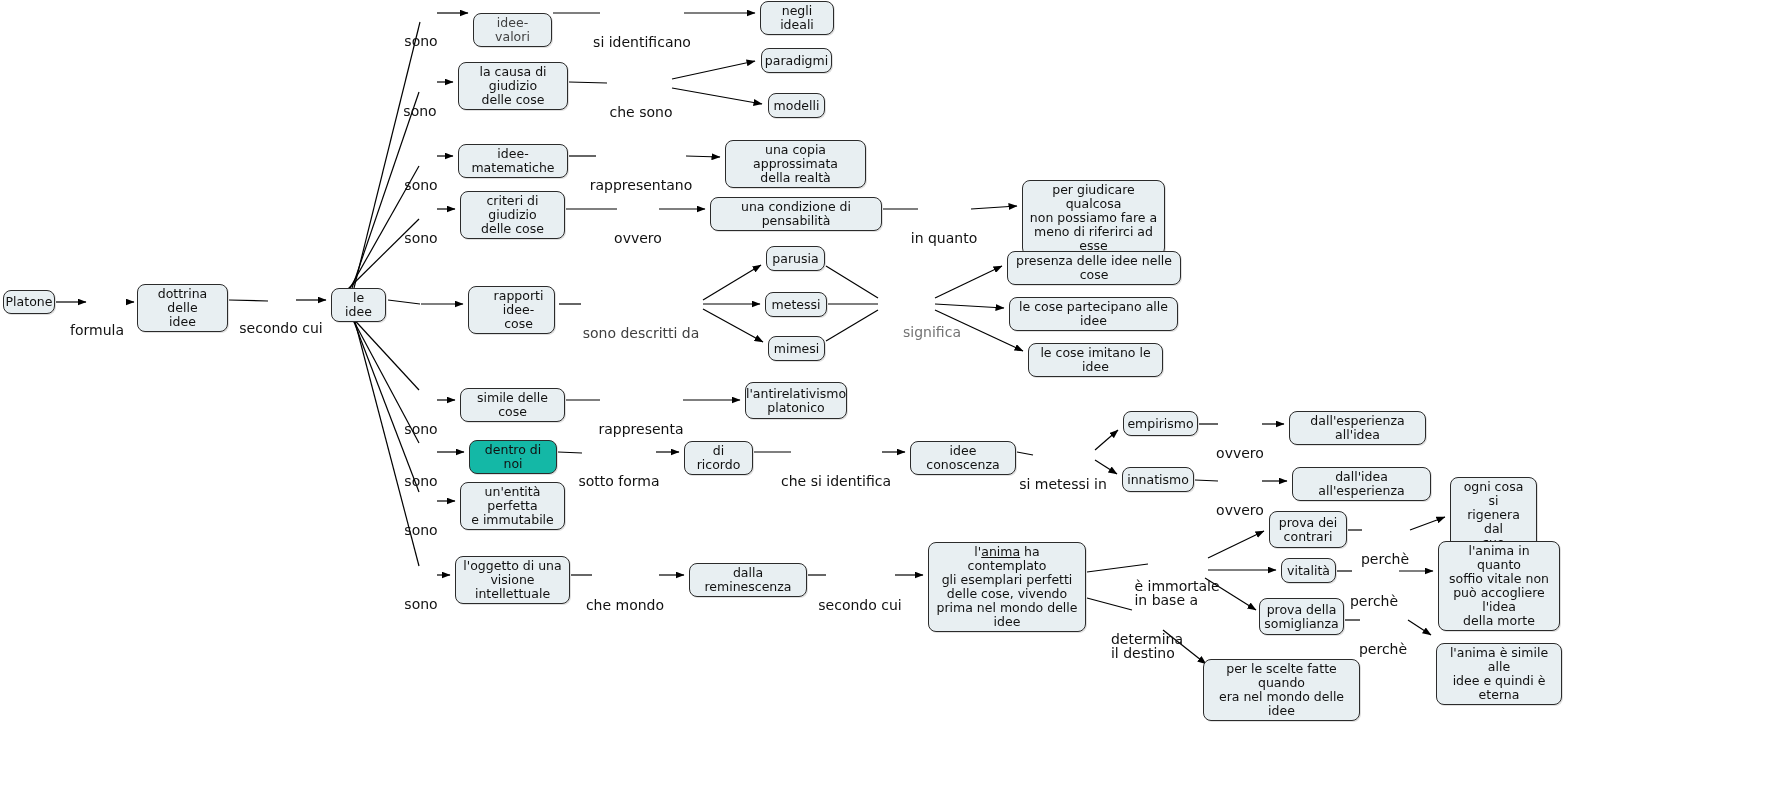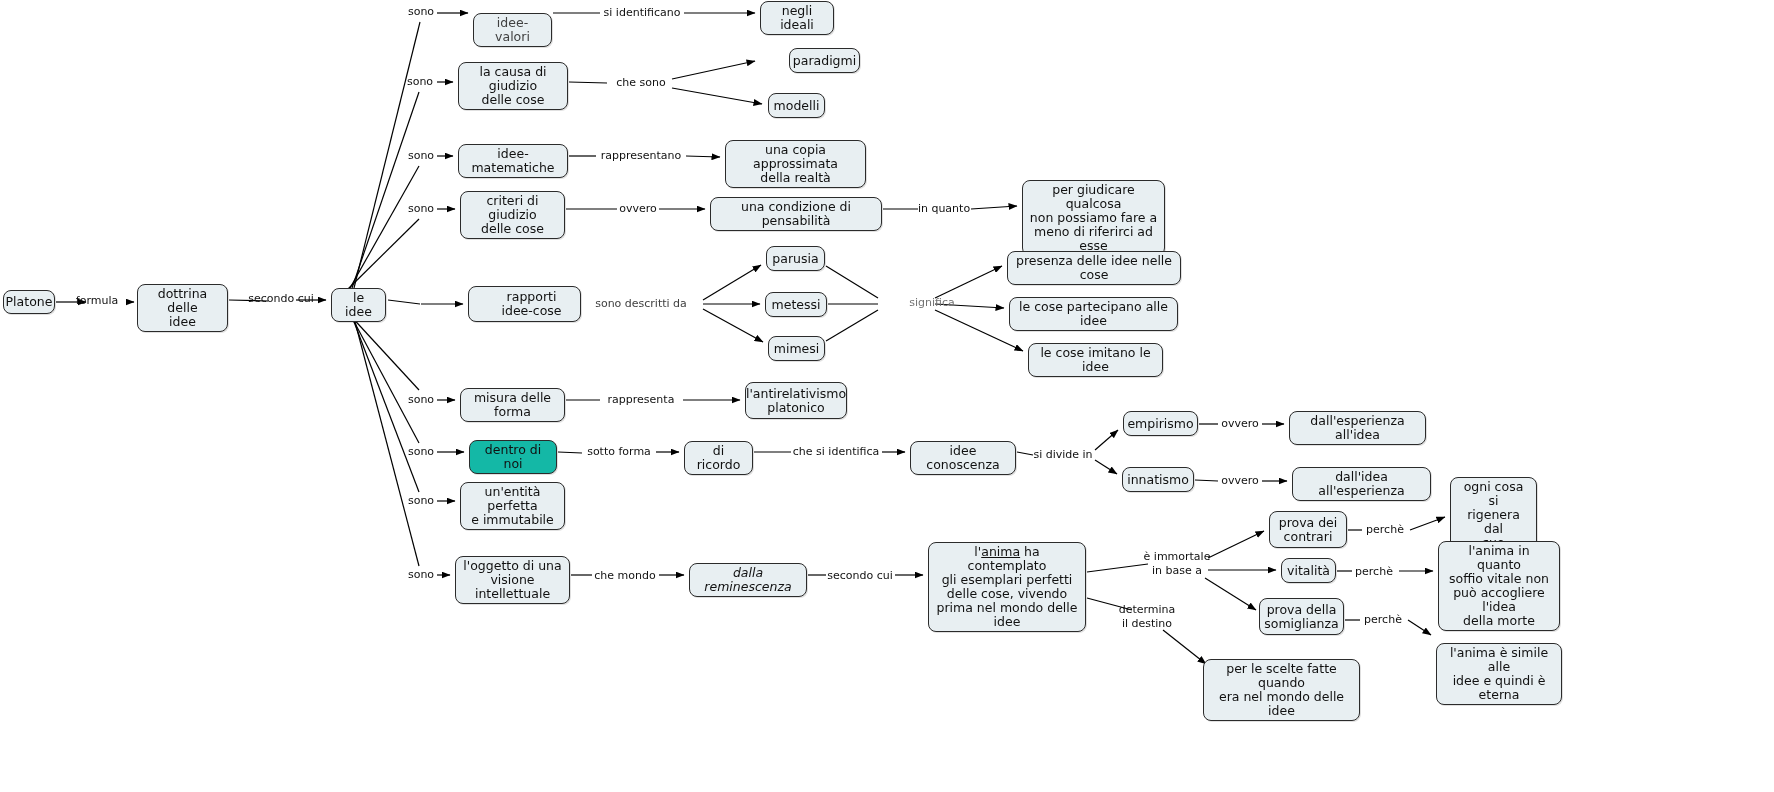--- a/index.html
+++ b/index.html
@@ -36,26 +36,27 @@
     color: #111111;
     font-size: 12.5px;
     line-height: 14px;
     padding: 2px 6px;
     white-space: pre-line;
     box-shadow: 1px 1px 0 rgba(0,0,0,0.12);
   }
   .linklabel {
     position: absolute;
     color: #111111;
-    font-size: 11px;
+    font-size: 14px;
     line-height: 14px;
-    text-align: center;
+    text-align: left;
     white-space: pre-line;
     background: transparent;
     transform: translate(-50%, -50%);
+    margin-top: 29px;
   }
   .node .ul {
     text-decoration: underline;
   }
 </style>
 </head>
 <body>
 
 <div id="canvas">
   <svg id="edges" viewBox="0 0 1774 792">
@@ -141,54 +142,54 @@
   </svg>
   <div id="node-layer">
       <div class="node" style="left: 3px; top: 290px; width: 52px; min-height: 24px; background: rgb(232, 239, 242); border-color: rgb(43, 43, 43); color: rgb(17, 17, 17);"><span>Platone</span></div>
       <div class="node" style="left: 137px; top: 284px; width: 91px; min-height: 36px; background: rgb(232, 239, 242); border-color: rgb(43, 43, 43); color: rgb(17, 17, 17);"><span>dottrina delle
 idee</span></div>
       <div class="node" style="left: 331px; top: 288px; width: 55px; min-height: 27px; background: rgb(232, 239, 242); border-color: rgb(43, 43, 43); color: rgb(17, 17, 17);"><span>le idee</span></div>
       <div class="node" style="left: 473px; top: 13px; width: 79px; min-height: 25px; background: rgb(232, 239, 242); border-color: rgb(43, 43, 43); color: #404040;"><span>idee-valori</span></div>
       <div class="node" style="left: 760px; top: 1px; width: 74px; min-height: 25px; background: rgb(232, 239, 242); border-color: rgb(43, 43, 43); color: rgb(17, 17, 17);"><span>negli ideali</span></div>
       <div class="node" style="left: 458px; top: 62px; width: 110px; min-height: 38px; background: rgb(232, 239, 242); border-color: rgb(43, 43, 43); color: rgb(17, 17, 17);"><span>la causa di giudizio
 delle cose</span></div>
-      <div class="node" style="left: 761px; top: 48px; width: 71px; min-height: 25px; background: rgb(232, 239, 242); border-color: rgb(43, 43, 43); color: rgb(17, 17, 17); margin-left: 28px;"><span>paradigmi</span></div>
+      <div class="node" style="left: 761px; top: 48px; width: 71px; min-height: 25px; background: rgb(232, 239, 242); border-color: rgb(43, 43, 43); color: rgb(17, 17, 17);"><span>paradigmi</span></div>
       <div class="node" style="left: 768px; top: 93px; width: 57px; min-height: 25px; background: rgb(232, 239, 242); border-color: rgb(43, 43, 43); color: rgb(17, 17, 17);"><span>modelli</span></div>
       <div class="node" style="left: 458px; top: 144px; width: 110px; min-height: 25px; background: rgb(232, 239, 242); border-color: rgb(43, 43, 43); color: rgb(17, 17, 17);"><span>idee-matematiche</span></div>
       <div class="node" style="left: 725px; top: 140px; width: 141px; min-height: 35px; background: rgb(232, 239, 242); border-color: rgb(43, 43, 43); color: rgb(17, 17, 17);"><span>una copia approssimata
 della realtà</span></div>
       <div class="node" style="left: 460px; top: 191px; width: 105px; min-height: 37px; background: rgb(232, 239, 242); border-color: rgb(43, 43, 43); color: rgb(17, 17, 17);"><span>criteri di giudizio
 delle cose</span></div>
       <div class="node" style="left: 710px; top: 197px; width: 172px; min-height: 25px; background: rgb(232, 239, 242); border-color: rgb(43, 43, 43); color: rgb(17, 17, 17);"><span>una condizione di pensabilità</span></div>
       <div class="node" style="left: 1022px; top: 180px; width: 143px; min-height: 50px; background: rgb(232, 239, 242); border-color: rgb(43, 43, 43); color: rgb(17, 17, 17);"><span>per giudicare qualcosa
 non possiamo fare a
 meno di riferirci ad esse</span></div>
-      <div class="node" style="left: 468px; top: 286px; width: 113px; min-height: 36px; background: rgb(232, 239, 242); border-color: rgb(43, 43, 43); color: rgb(17, 17, 17); padding-left: 20px;"><span>rapporti
+      <div class="node" style="left: 468px; top: 286px; width: 87px; min-height: 36px; background: rgb(232, 239, 242); border-color: rgb(43, 43, 43); color: rgb(17, 17, 17); padding-left: 20px;"><span>rapporti
 idee-cose</span></div>
       <div class="node" style="left: 766px; top: 246px; width: 59px; min-height: 25px; background: rgb(232, 239, 242); border-color: rgb(43, 43, 43); color: rgb(17, 17, 17);"><span>parusia</span></div>
       <div class="node" style="left: 765px; top: 292px; width: 62px; min-height: 25px; background: rgb(232, 239, 242); border-color: rgb(43, 43, 43); color: rgb(17, 17, 17);"><span>metessi</span></div>
       <div class="node" style="left: 768px; top: 336px; width: 57px; min-height: 25px; background: rgb(232, 239, 242); border-color: rgb(43, 43, 43); color: rgb(17, 17, 17); align-items: center;"><span>mimesi</span></div>
       <div class="node" style="left: 1007px; top: 251px; width: 174px; min-height: 25px; background: rgb(232, 239, 242); border-color: rgb(43, 43, 43); color: rgb(17, 17, 17);"><span>presenza delle idee nelle cose</span></div>
       <div class="node" style="left: 1009px; top: 297px; width: 169px; min-height: 25px; background: rgb(232, 239, 242); border-color: rgb(43, 43, 43); color: rgb(17, 17, 17);"><span>le cose partecipano alle idee</span></div>
       <div class="node" style="left: 1028px; top: 343px; width: 135px; min-height: 25px; background: rgb(232, 239, 242); border-color: rgb(43, 43, 43); color: rgb(17, 17, 17);"><span>le cose imitano le idee</span></div>
-      <div class="node" style="left: 460px; top: 388px; width: 105px; min-height: 25px; background: rgb(232, 239, 242); border-color: rgb(43, 43, 43); color: rgb(17, 17, 17);"><span>misura delle forma</span></div>
+      <div class="node" style="left: 460px; top: 388px; width: 105px; min-height: 25px; background: rgb(232, 239, 242); border-color: rgb(43, 43, 43); color: rgb(17, 17, 17);"><span>simile delle cose</span></div>
       <div class="node" style="left: 745px; top: 382px; width: 102px; min-height: 37px; background: rgb(232, 239, 242); border-color: rgb(43, 43, 43); color: rgb(17, 17, 17);"><span>l'antirelativismo
 platonico</span></div>
       <div class="node" style="left: 469px; top: 440px; width: 88px; min-height: 25px; background: #14b8a6; border-color: rgb(43, 43, 43); color: rgb(17, 17, 17);"><span>dentro di noi</span></div>
       <div class="node" style="left: 684px; top: 441px; width: 69px; min-height: 25px; background: rgb(232, 239, 242); border-color: rgb(43, 43, 43); color: rgb(17, 17, 17);"><span>di ricordo</span></div>
       <div class="node" style="left: 910px; top: 441px; width: 106px; min-height: 25px; background: rgb(232, 239, 242); border-color: rgb(43, 43, 43); color: rgb(17, 17, 17);"><span>idee conoscenza</span></div>
       <div class="node" style="left: 1123px; top: 411px; width: 75px; min-height: 25px; background: rgb(232, 239, 242); border-color: rgb(43, 43, 43); color: rgb(17, 17, 17);"><span>empirismo</span></div>
       <div class="node" style="left: 1122px; top: 467px; width: 72px; min-height: 25px; background: rgb(232, 239, 242); border-color: rgb(43, 43, 43); color: rgb(17, 17, 17);"><span>innatismo</span></div>
       <div class="node" style="left: 1289px; top: 411px; width: 137px; min-height: 25px; background: rgb(232, 239, 242); border-color: rgb(43, 43, 43); color: rgb(17, 17, 17);"><span>dall'esperienza all'idea</span></div>
       <div class="node" style="left: 1292px; top: 467px; width: 139px; min-height: 25px; background: rgb(232, 239, 242); border-color: rgb(43, 43, 43); color: rgb(17, 17, 17);"><span>dall'idea all'esperienza</span></div>
       <div class="node" style="left: 460px; top: 482px; width: 105px; min-height: 37px; background: rgb(232, 239, 242); border-color: rgb(43, 43, 43); color: rgb(17, 17, 17);"><span>un'entità perfetta
 e immutabile</span></div>
       <div class="node" style="left: 455px; top: 556px; width: 115px; min-height: 37px; background: rgb(232, 239, 242); border-color: rgb(43, 43, 43); color: rgb(17, 17, 17);"><span>l'oggetto di una
 visione intellettuale</span></div>
-      <div class="node" style="left: 689px; top: 563px; width: 118px; min-height: 25px; background: rgb(232, 239, 242); border-color: rgb(43, 43, 43); color: rgb(17, 17, 17); font-style: italic;"><span>dalla reminescenza</span></div>
+      <div class="node" style="left: 689px; top: 563px; width: 118px; min-height: 25px; background: rgb(232, 239, 242); border-color: rgb(43, 43, 43); color: rgb(17, 17, 17);"><span>dalla reminescenza</span></div>
       <div class="node" style="left: 928px; top: 542px; width: 158px; min-height: 66px; background: rgb(232, 239, 242); border-color: rgb(43, 43, 43); color: rgb(17, 17, 17);"><span>l'<span class="ul">anima</span> ha contemplato
 gli esemplari perfetti
 delle cose, vivendo
 prima nel mondo delle idee</span></div>
       <div class="node" style="left: 1269px; top: 511px; width: 78px; min-height: 37px; background: rgb(232, 239, 242); border-color: rgb(43, 43, 43); color: rgb(17, 17, 17);"><span>prova dei
 contrari</span></div>
       <div class="node" style="left: 1281px; top: 558px; width: 55px; min-height: 25px; background: rgb(232, 239, 242); border-color: rgb(43, 43, 43); color: rgb(17, 17, 17);"><span>vitalità</span></div>
       <div class="node" style="left: 1259px; top: 598px; width: 85px; min-height: 37px; background: rgb(232, 239, 242); border-color: rgb(43, 43, 43); color: rgb(17, 17, 17);"><span>prova della
 somiglianza</span></div>
       <div class="node" style="left: 1450px; top: 477px; width: 87px; min-height: 50px; background: rgb(232, 239, 242); border-color: rgb(43, 43, 43); color: rgb(17, 17, 17);"><span>ogni cosa si
@@ -215,21 +216,21 @@
       <div class="linklabel" style="left: 421px; top: 209px; color: rgb(17, 17, 17);">sono</div>
       <div class="linklabel" style="left: 638px; top: 209px; color: rgb(17, 17, 17);">ovvero</div>
       <div class="linklabel" style="left: 944px; top: 209px; color: rgb(17, 17, 17);">in quanto</div>
       <div class="linklabel" style="left: 641px; top: 304px; color: #404040;">sono descritti da</div>
       <div class="linklabel" style="left: 932px; top: 303px; color: #737373;">significa</div>
       <div class="linklabel" style="left: 421px; top: 400px; color: rgb(17, 17, 17);">sono</div>
       <div class="linklabel" style="left: 641px; top: 400px; color: rgb(17, 17, 17);">rappresenta</div>
       <div class="linklabel" style="left: 421px; top: 452px; color: rgb(17, 17, 17);">sono</div>
       <div class="linklabel" style="left: 619px; top: 452px; color: rgb(17, 17, 17);">sotto forma</div>
       <div class="linklabel" style="left: 836px; top: 452px; color: rgb(17, 17, 17);">che si identifica</div>
-      <div class="linklabel" style="left: 1063px; top: 455px; color: rgb(17, 17, 17);">si divide in</div>
+      <div class="linklabel" style="left: 1063px; top: 455px; color: rgb(17, 17, 17);">si metessi in</div>
       <div class="linklabel" style="left: 1240px; top: 424px; color: rgb(17, 17, 17);">ovvero</div>
       <div class="linklabel" style="left: 1240px; top: 481px; color: rgb(17, 17, 17);">ovvero</div>
       <div class="linklabel" style="left: 421px; top: 501px; color: rgb(17, 17, 17);">sono</div>
       <div class="linklabel" style="left: 421px; top: 575px; color: rgb(17, 17, 17);">sono</div>
       <div class="linklabel" style="left: 625px; top: 576px; color: rgb(17, 17, 17);">che mondo</div>
       <div class="linklabel" style="left: 860px; top: 576px; color: rgb(17, 17, 17);">secondo cui</div>
       <div class="linklabel" style="left: 1177px; top: 564px; color: rgb(17, 17, 17);">è immortale
 in base a</div>
       <div class="linklabel" style="left: 1147px; top: 617px; color: rgb(17, 17, 17);">determina
 il destino</div>

